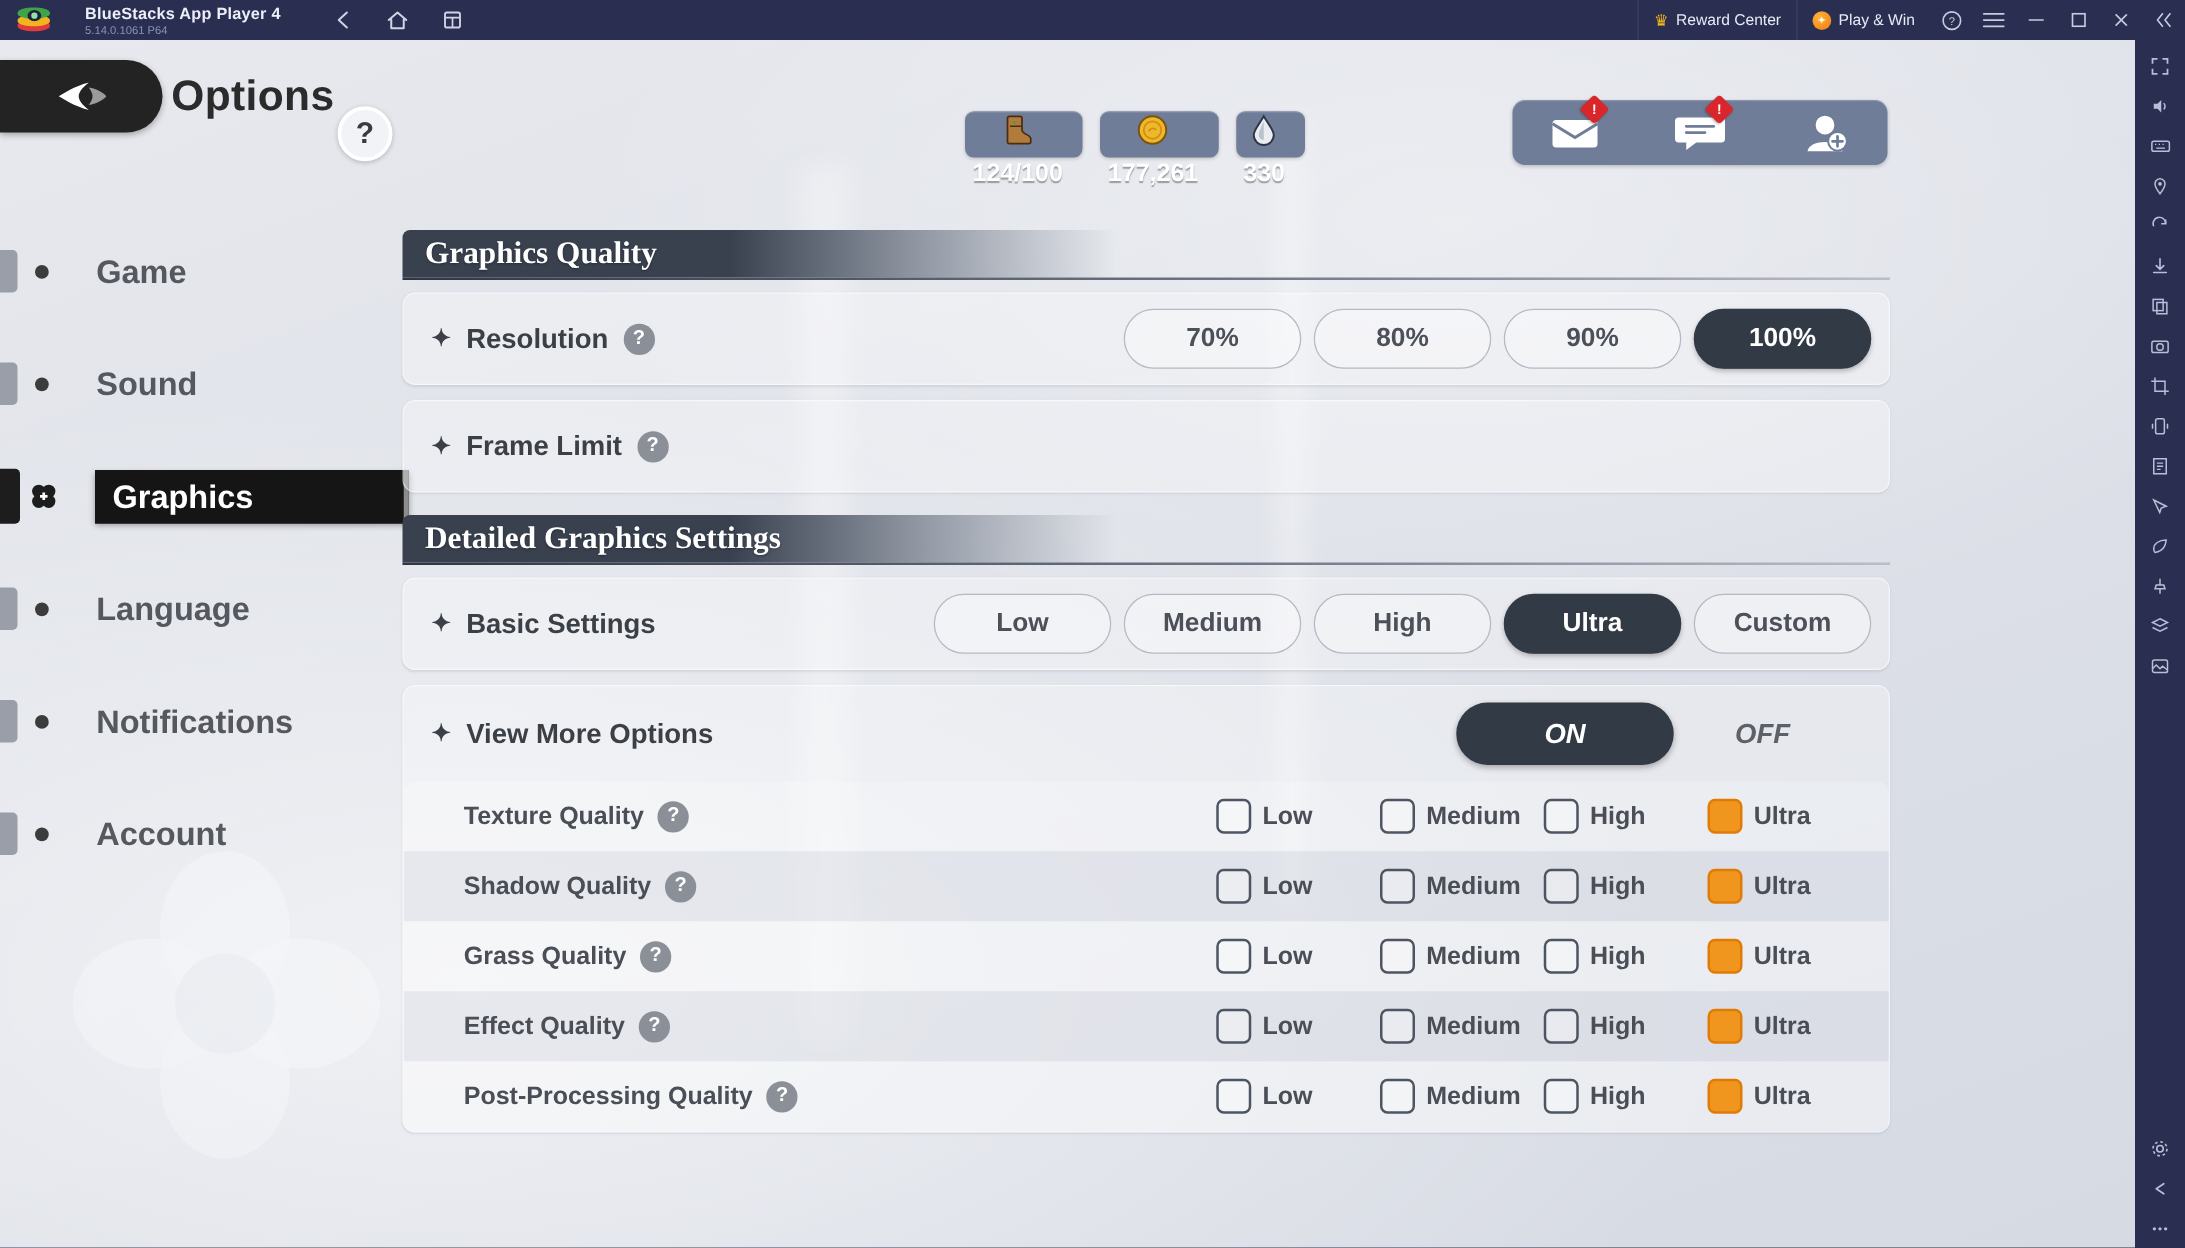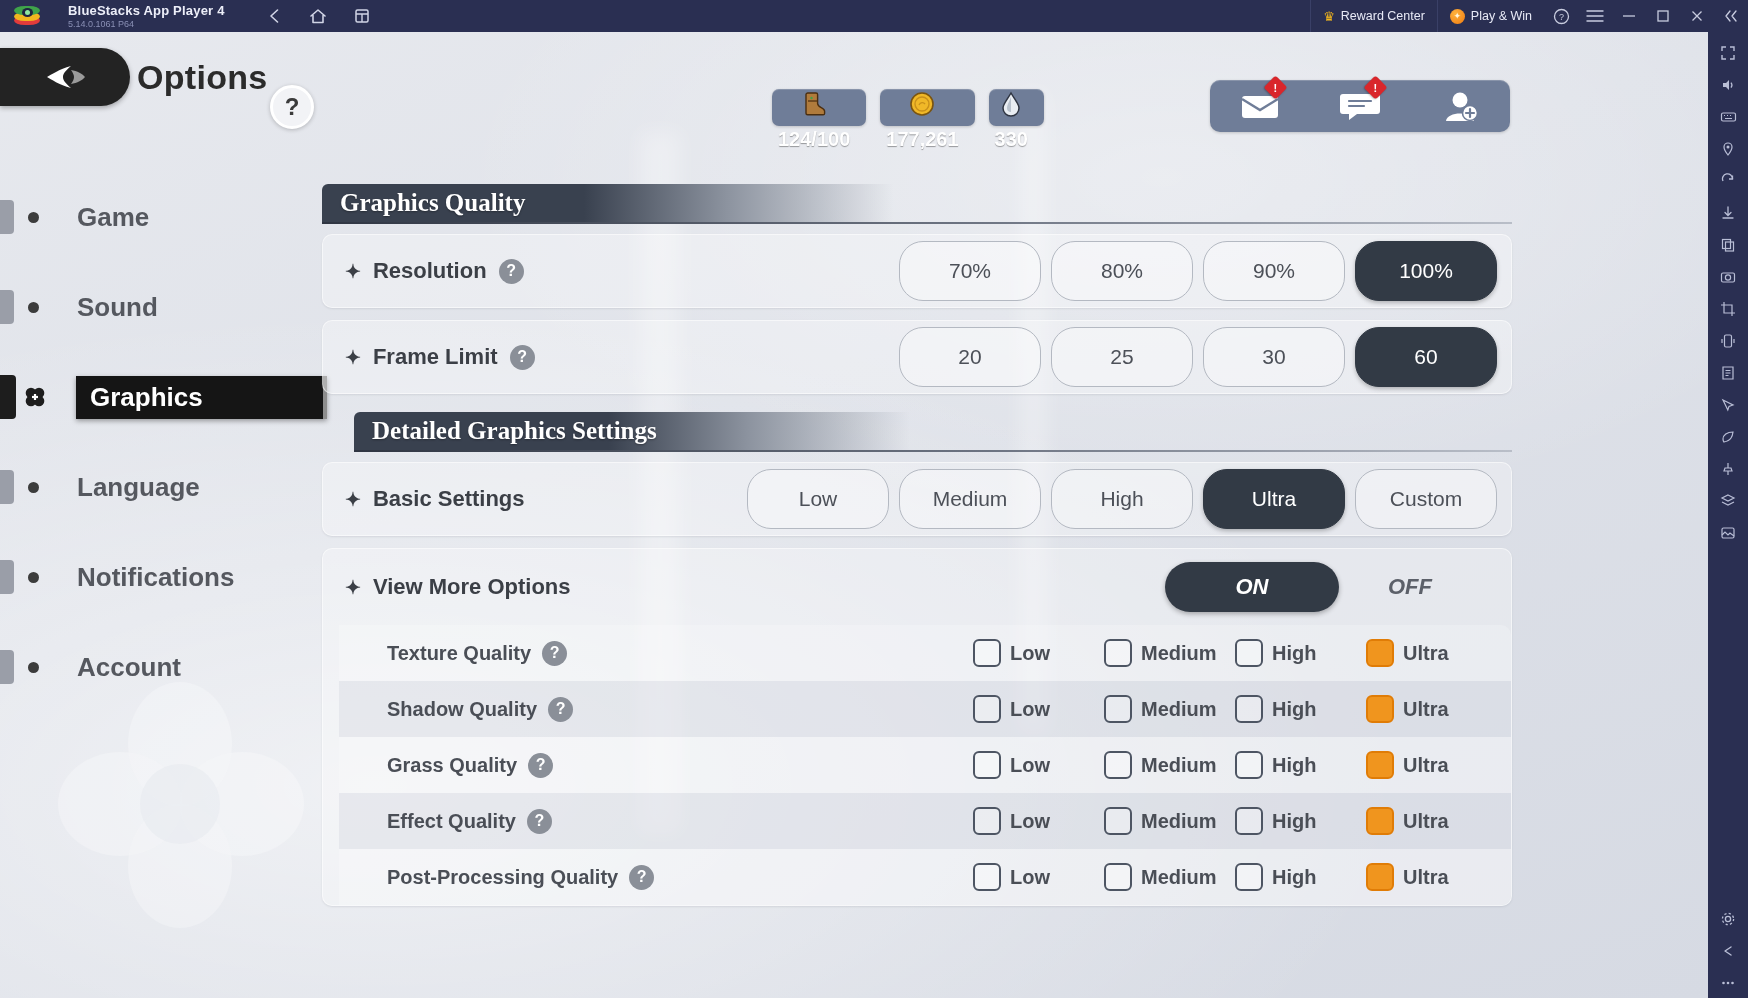--- a/index.html
+++ b/index.html
@@ -211,25 +211,25 @@
   }
   .spark { color: #3b3f46; font-size: 19px; }
   .qmark {
     width: 25px; height: 25px; border-radius: 50%;
     background: #8a8f98; color: #fff;
     display: inline-flex; align-items: center; justify-content: center;
     font-size: 16px; font-weight: bold; cursor: pointer; flex: none;
   }
   .seg-group { margin-left: auto; display: flex; gap: 10px; }
   .seg {
-    width: 142px; height: 60px; border-radius: 24px;
+    width: 142px; height: 48px; border-radius: 24px;
     border: 1px solid #b4b9c2;
     background: rgba(255,255,255,.35);
     display: flex; align-items: center; justify-content: center;
-    font-size: 21px; font-weight: normal; color: #4c5058;
+    font-size: 21px; font-weight: bold; color: #4c5058;
     cursor: pointer;
   }
   .seg.sel {
     background: #323a45; border-color: #323a45; color: #ffffff;
     box-shadow: 0 2px 4px rgba(0,0,0,.25);
   }
 
   .toggle-group { margin-left: auto; display: flex; }
   .tgl {
     width: 174px; height: 50px; border-radius: 25px;
@@ -240,21 +240,21 @@
   .tgl.off { color: #5c6069; margin-left: -16px; }
 
   
   .chk-card {
     background: rgba(255,255,255,.18);
     border: 1px solid rgba(255,255,255,.45);
     border-radius: 10px; overflow: hidden;
   }
   .chk-row {
     display: flex; align-items: center;
-    height: 56px; padding: 0 14px 0 48px; margin-left: 16px;
+    height: 56px; padding: 0 14px 0 48px;
   }
   .chk-row:nth-child(odd)  { background: rgba(255,255,255,.22); }
   .chk-row:nth-child(even) { background: rgba(170,177,190,.16); }
   .chk-name {
     display: flex; align-items: center; gap: 11px;
     font-size: 20px; font-weight: bold; color: #4a4e56;
   }
   .chk-opts { margin-left: auto; display: flex; align-items: center; gap: 0; }
   .chk-opt { display: flex; align-items: center; gap: 9px; width: 131px; cursor: pointer; }
   .box {
@@ -609,30 +609,24 @@
       </div>
     </div>
 
     <div class="opt-card">
       <div class="opt-row">
         <span class="opt-label">
           <span class="spark">✦</span>
           <span>Frame Limit</span>
           <span class="qmark">?</span>
         </span>
-        <span class="seg-group">
-          <span class="seg">20</span>
-          <span class="seg">25</span>
-          <span class="seg">30</span>
-          <span class="seg sel">60</span>
-        </span>
       </div>
     </div>
 
-    <div class="sec-head" style="margin-top:18px;margin-left:32px;">
+    <div class="sec-head" style="margin-top:18px;">
       <span class="bar"></span>
       <span class="txt">Detailed Graphics Settings</span>
       <span class="rule"></span>
     </div>
 
     <div class="opt-card">
       <div class="opt-row">
         <span class="opt-label">
           <span class="spark">✦</span>
           <span>Basic Settings</span>

